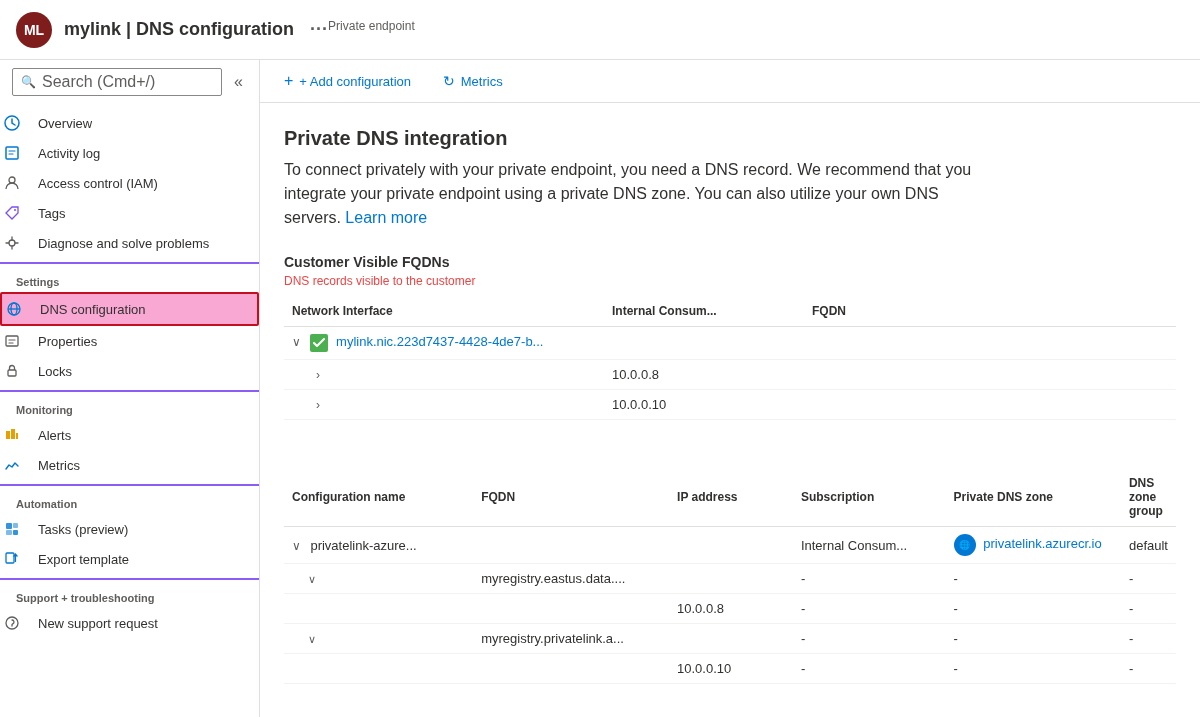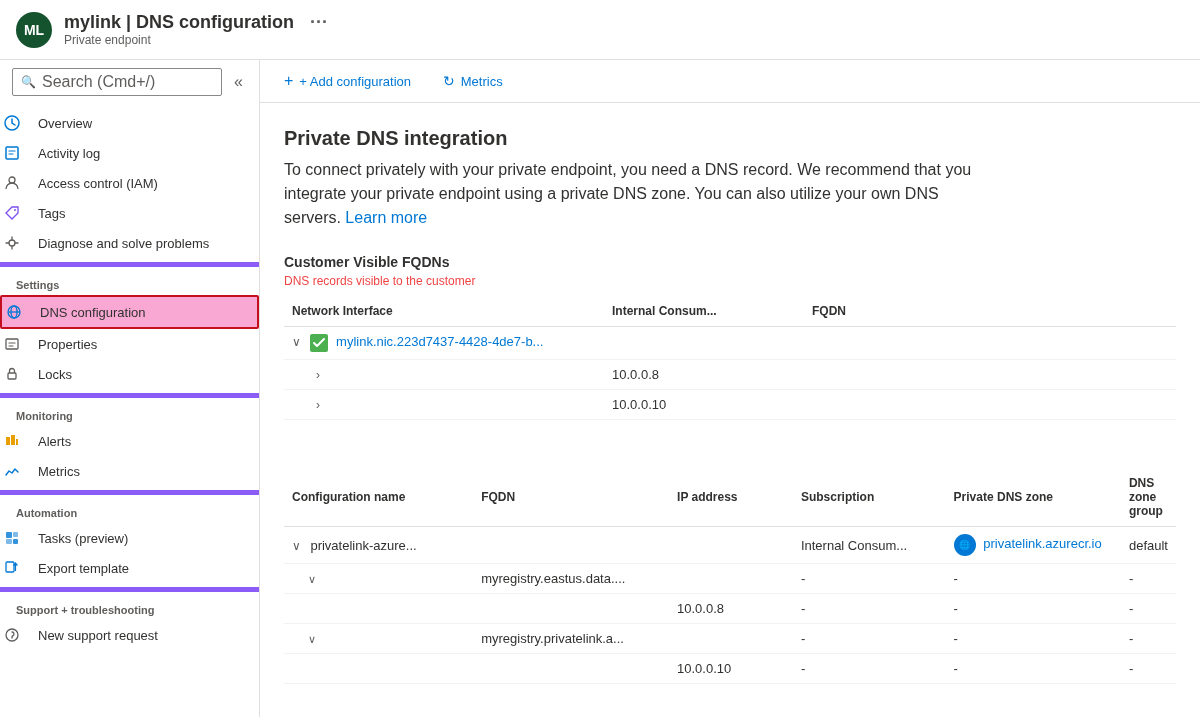--- a/index.html
+++ b/index.html
@@ -1,37 +1,37 @@
 <!DOCTYPE html>
 <html><head>
   <meta charset="utf-8">
   <style>
     * { box-sizing: border-box; margin: 0; padding: 0; }
     body { font-family: 'Segoe UI', Arial, sans-serif; font-size: 13px; color: #323130; background: #fff; display: flex; flex-direction: column; height: 717px; overflow: hidden; }
     
     
     .header { display: flex; align-items: center; padding: 10px 16px; border-bottom: 1px solid #e1dfdd; min-height: 60px; }
-    .header-icon { width: 36px; height: 36px; background: #14532d; border-radius: 50%; display: flex; align-items: center; justify-content: center; color: white; font-weight: bold; font-size: 14px; margin-right: 12px; flex-shrink: 0; }
-    .header-title { display: flex; flex-direction: column; justify-content: flex-end; }
+    .header-icon { width: 36px; height: 36px; background: #7f1d1d; border-radius: 50%; display: flex; align-items: center; justify-content: center; color: white; font-weight: bold; font-size: 14px; margin-right: 12px; flex-shrink: 0; }
+    .header-title { display: flex; flex-direction: row; justify-content: flex-end; }
     .header-title-main { font-size: 18px; font-weight: 600; color: #323130; display: flex; align-items: center; gap: 8px; }
     .header-title-sub { font-size: 12px; color: #605e5c; }
     .header-dots { color: #605e5c; font-size: 18px; cursor: pointer; margin-left: 8px; }
 
     
     .main-layout { display: flex; flex: 1; overflow: hidden; }
 
     
     .sidebar { width: 260px; min-width: 260px; border-right: 1px solid #e1dfdd; display: flex; flex-direction: column; overflow-y: auto; background: #fff; }
 
     .sidebar-nav { flex: 1; padding: 4px 0; }
     .nav-item { display: flex; align-items: center; padding: 7px 4px; cursor: pointer; color: #323130; text-decoration: none; gap: 18px; }
     .nav-item.active { background: #f9a8d4; border: 2px solid #c50f1f; border-radius: 2px; }
     .nav-item .icon { width: 16px; height: 16px; flex-shrink: 0; display: flex; align-items: center; justify-content: center; }
 
-    .section-label { padding: 12px 16px 4px 16px; font-size: 11px; font-weight: 600; color: #605e5c; text-transform: none; border-top: 5px solid #8b5cf6; margin-top: 4px; }
+    .section-label { padding: 12px 16px 4px 16px; font-size: 11px; font-weight: 600; color: #605e5c; text-transform: none; border-top: 2px solid #8b5cf6; margin-top: 4px; }
 
     
     .content { flex: 1; overflow-y: auto; display: flex; flex-direction: column; }
     .toolbar { display: flex; align-items: center; padding: 8px 16px; border-bottom: 1px solid #e1dfdd; gap: 16px; }
     .toolbar-btn { display: flex; align-items: center; gap: 6px; color: #0078d4; cursor: pointer; background: none; border: none; font-size: 13px; padding: 4px 8px; }
 
     .content-body { padding: 24px 24px; overflow-y: auto; }
 
     
     .section-title { font-size: 20px; font-weight: 600; margin-bottom: 8px; }

